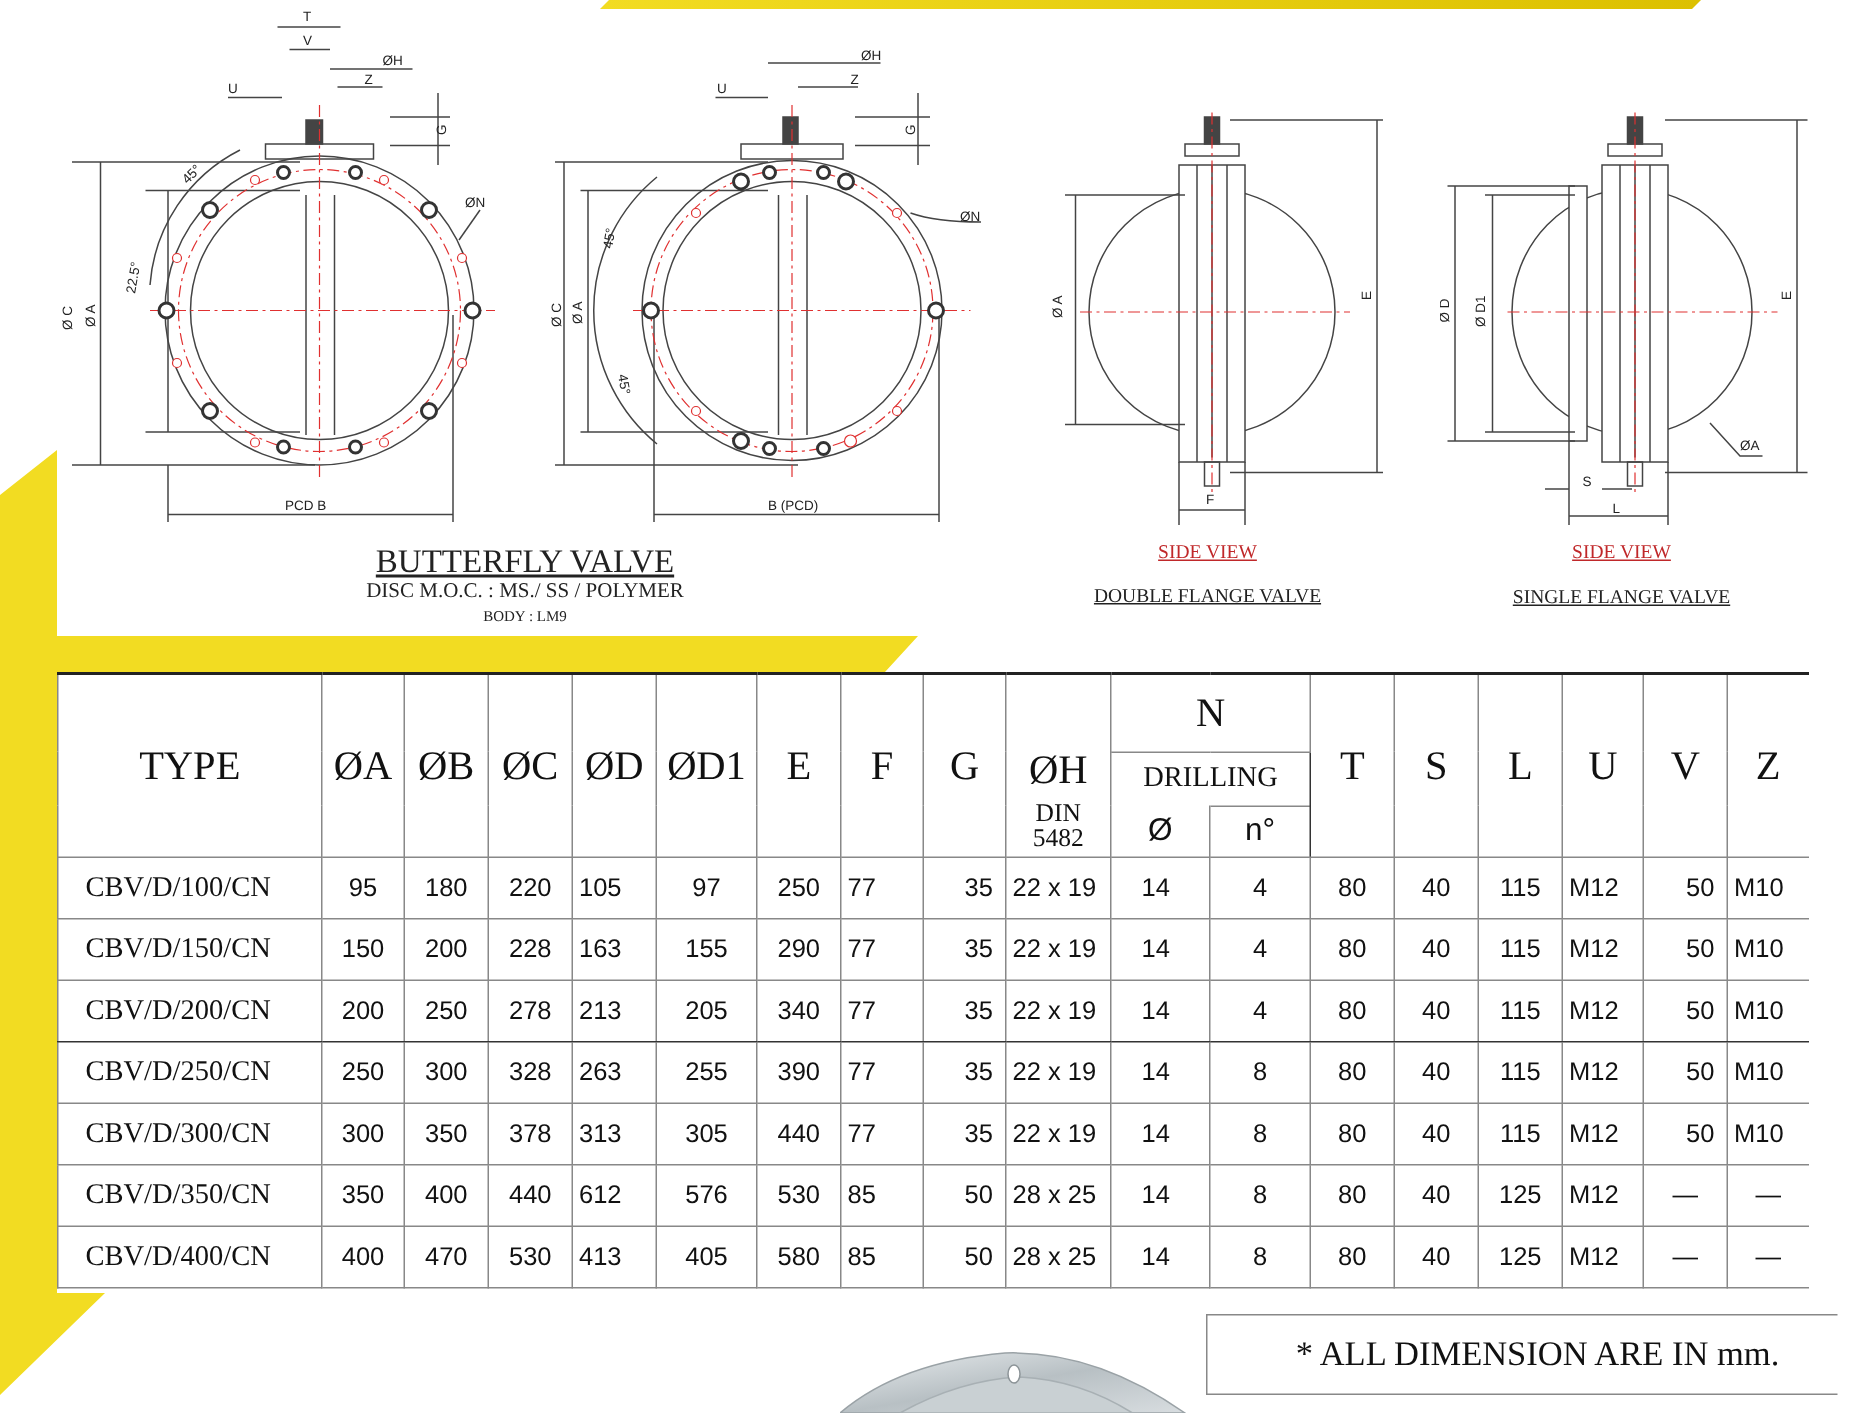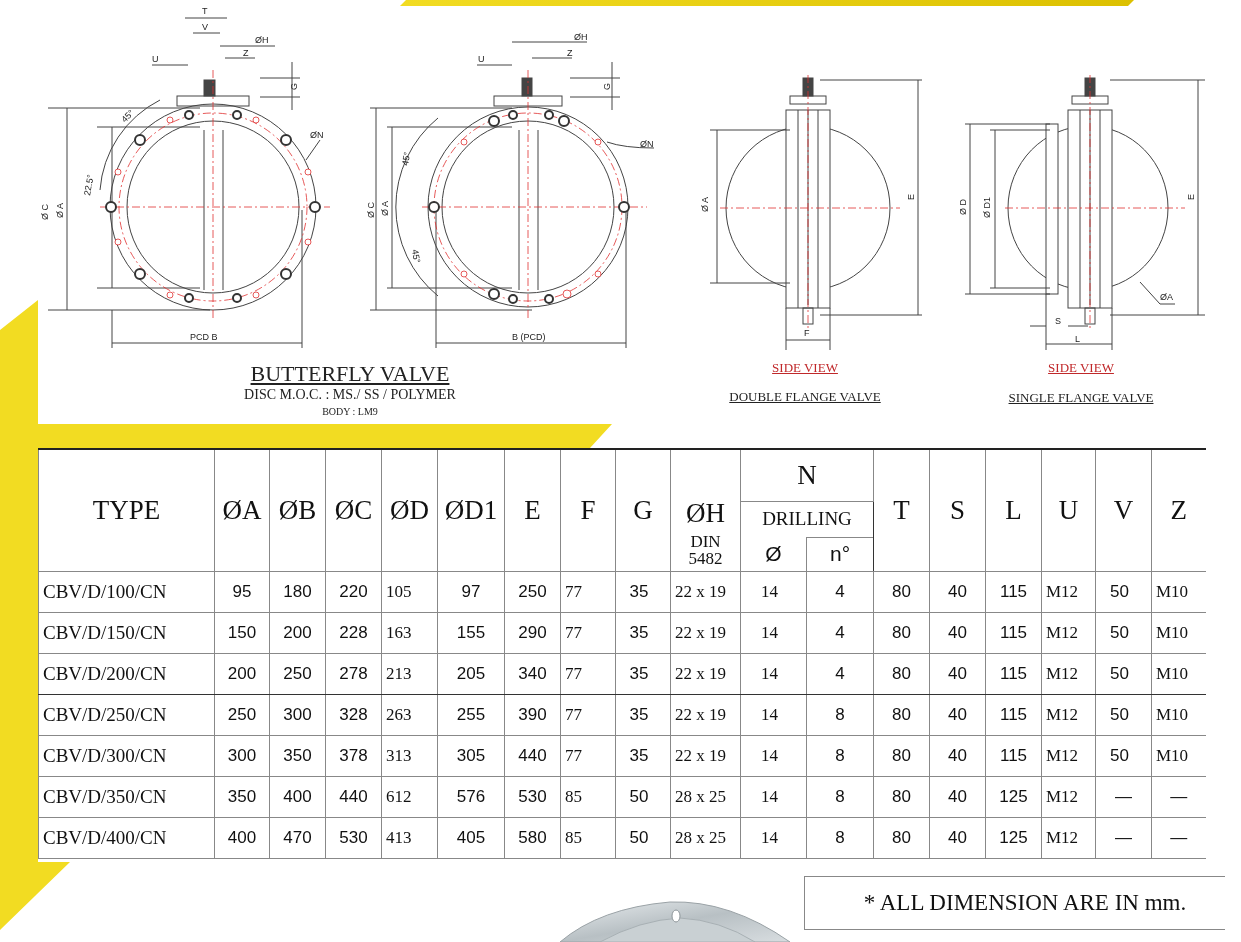--- a/index.html
+++ b/index.html
@@ -5,23 +5,23 @@
   html, body { margin:0; padding:0; }
   body { width:1241px; height:942px; position:relative; overflow:hidden; background:#ffffff; font-family:"Liberation Serif", serif; }
   .abs { position:absolute; }
   svg text { font-family:"Liberation Sans", sans-serif; }
   .serif-cap { font-family:"Liberation Serif", serif; text-align:center; color:#222; }
   table.spec { position:absolute; left:38px; top:448px; border-collapse:collapse; font-family:"Liberation Sans", sans-serif; background:#fff; }
   table.spec td, table.spec th { border:1px solid #888; padding:0; text-align:center; color:#111; font-weight:normal; }
   table.spec th { font-family:"Liberation Serif", serif; font-size:27px; }
   table.spec th.sub { font-size:19px; }
   table.spec td { font-size:17px; height:40px; }
-  table.spec td.type { font-family:"Liberation Serif", serif; font-size:19px; text-align:left; padding-left:4px; }
-  table.spec td.left { text-align:left; padding-left:4px;font-family:Liberation Serif, serif; }
-  table.spec td.right { text-align:center; padding-right:8px;margin-top:44px; }
+  table.spec td.type { font-family:"Liberation Serif", serif; font-size:19px; text-align:left; padding-left:18px; }
+  table.spec td.left { text-align:left; padding-left:4px; }
+  table.spec td.right { text-align:right; padding-right:8px;margin-top:44px; }
   table.spec tr.thick td { border-bottom:1.5px solid #333; }
   .hdr-top { border-top:2.5px solid #222 !important; }
   .vthick { border-left:1.5px solid #333 !important; }
   .note { position:absolute; left:804px; top:876px; width:400px; height:52px; border:1px solid #888; border-right:none; font-family:"Liberation Serif", serif; font-size:23px; line-height:52px; text-align:center; color:#111;padding-left:20px; }
 </style>
 </head>
 <body>
 
 <svg class="abs" style="left:0;top:0" width="1241" height="942">
   <defs>

